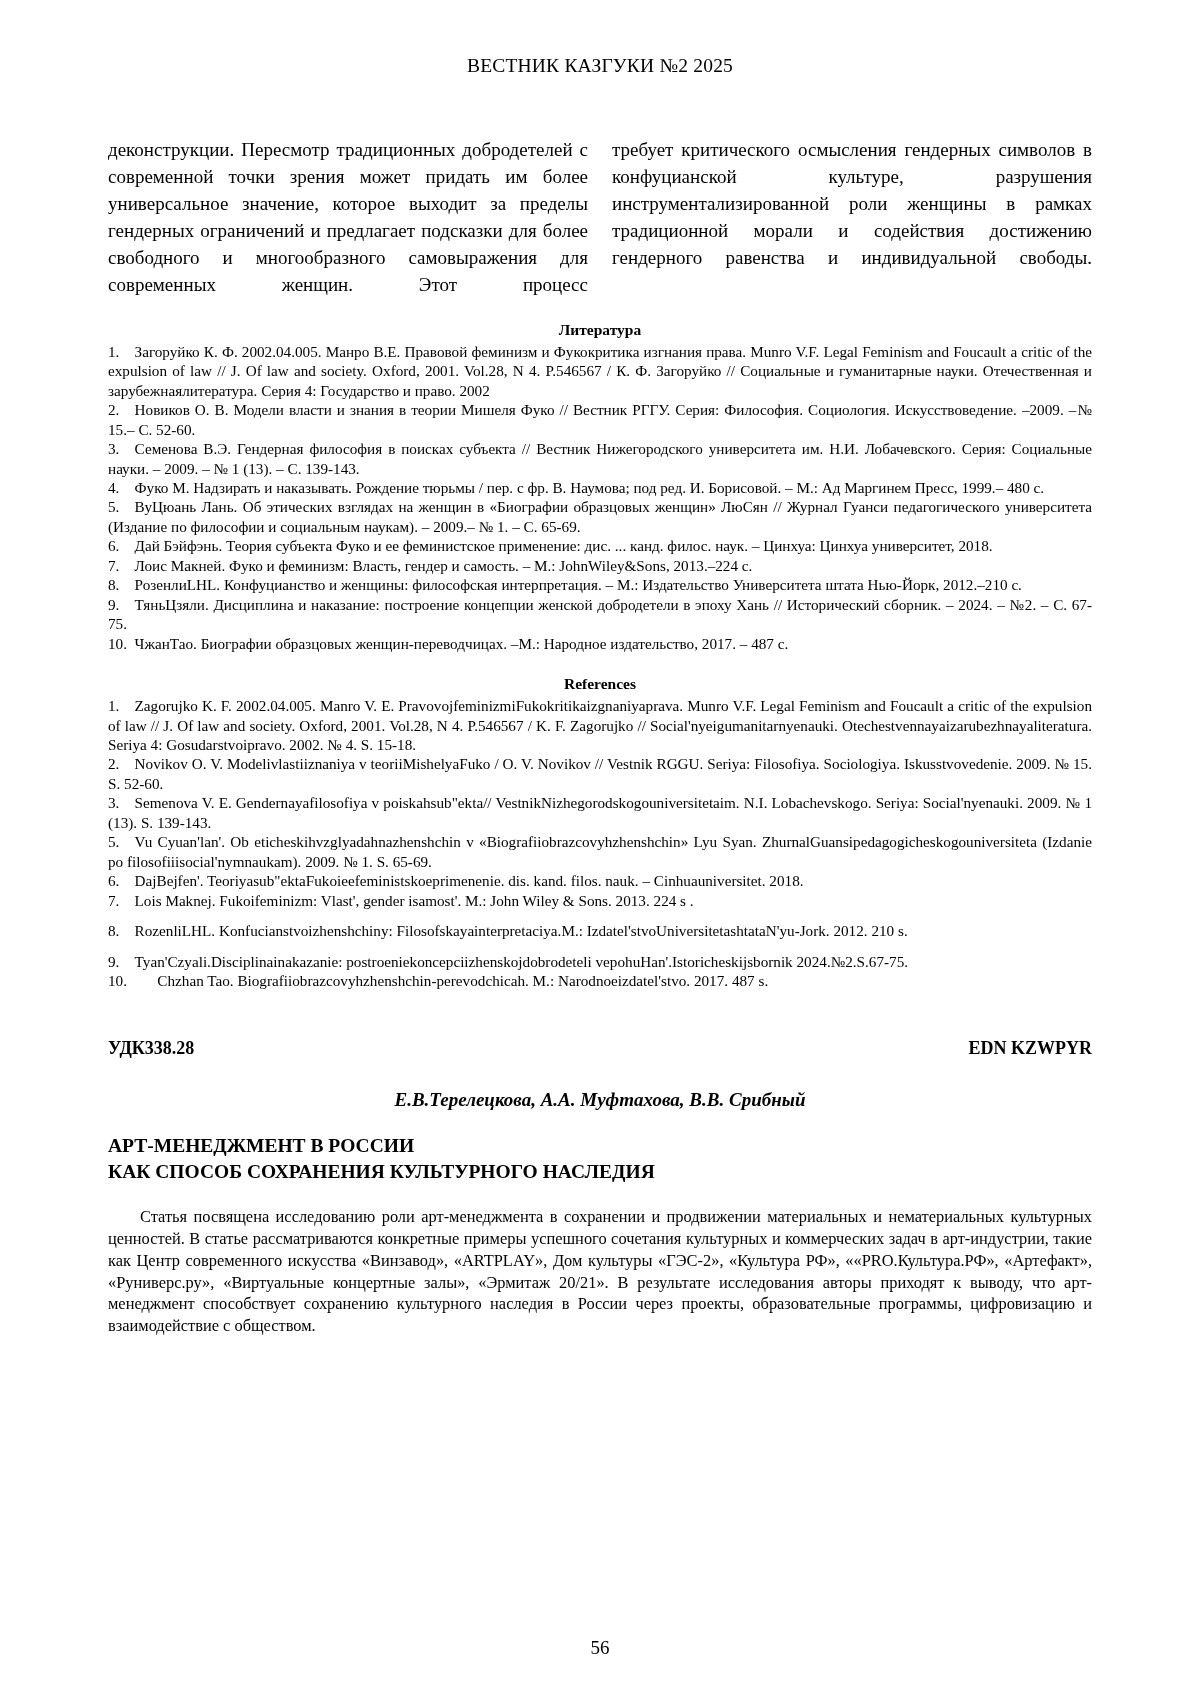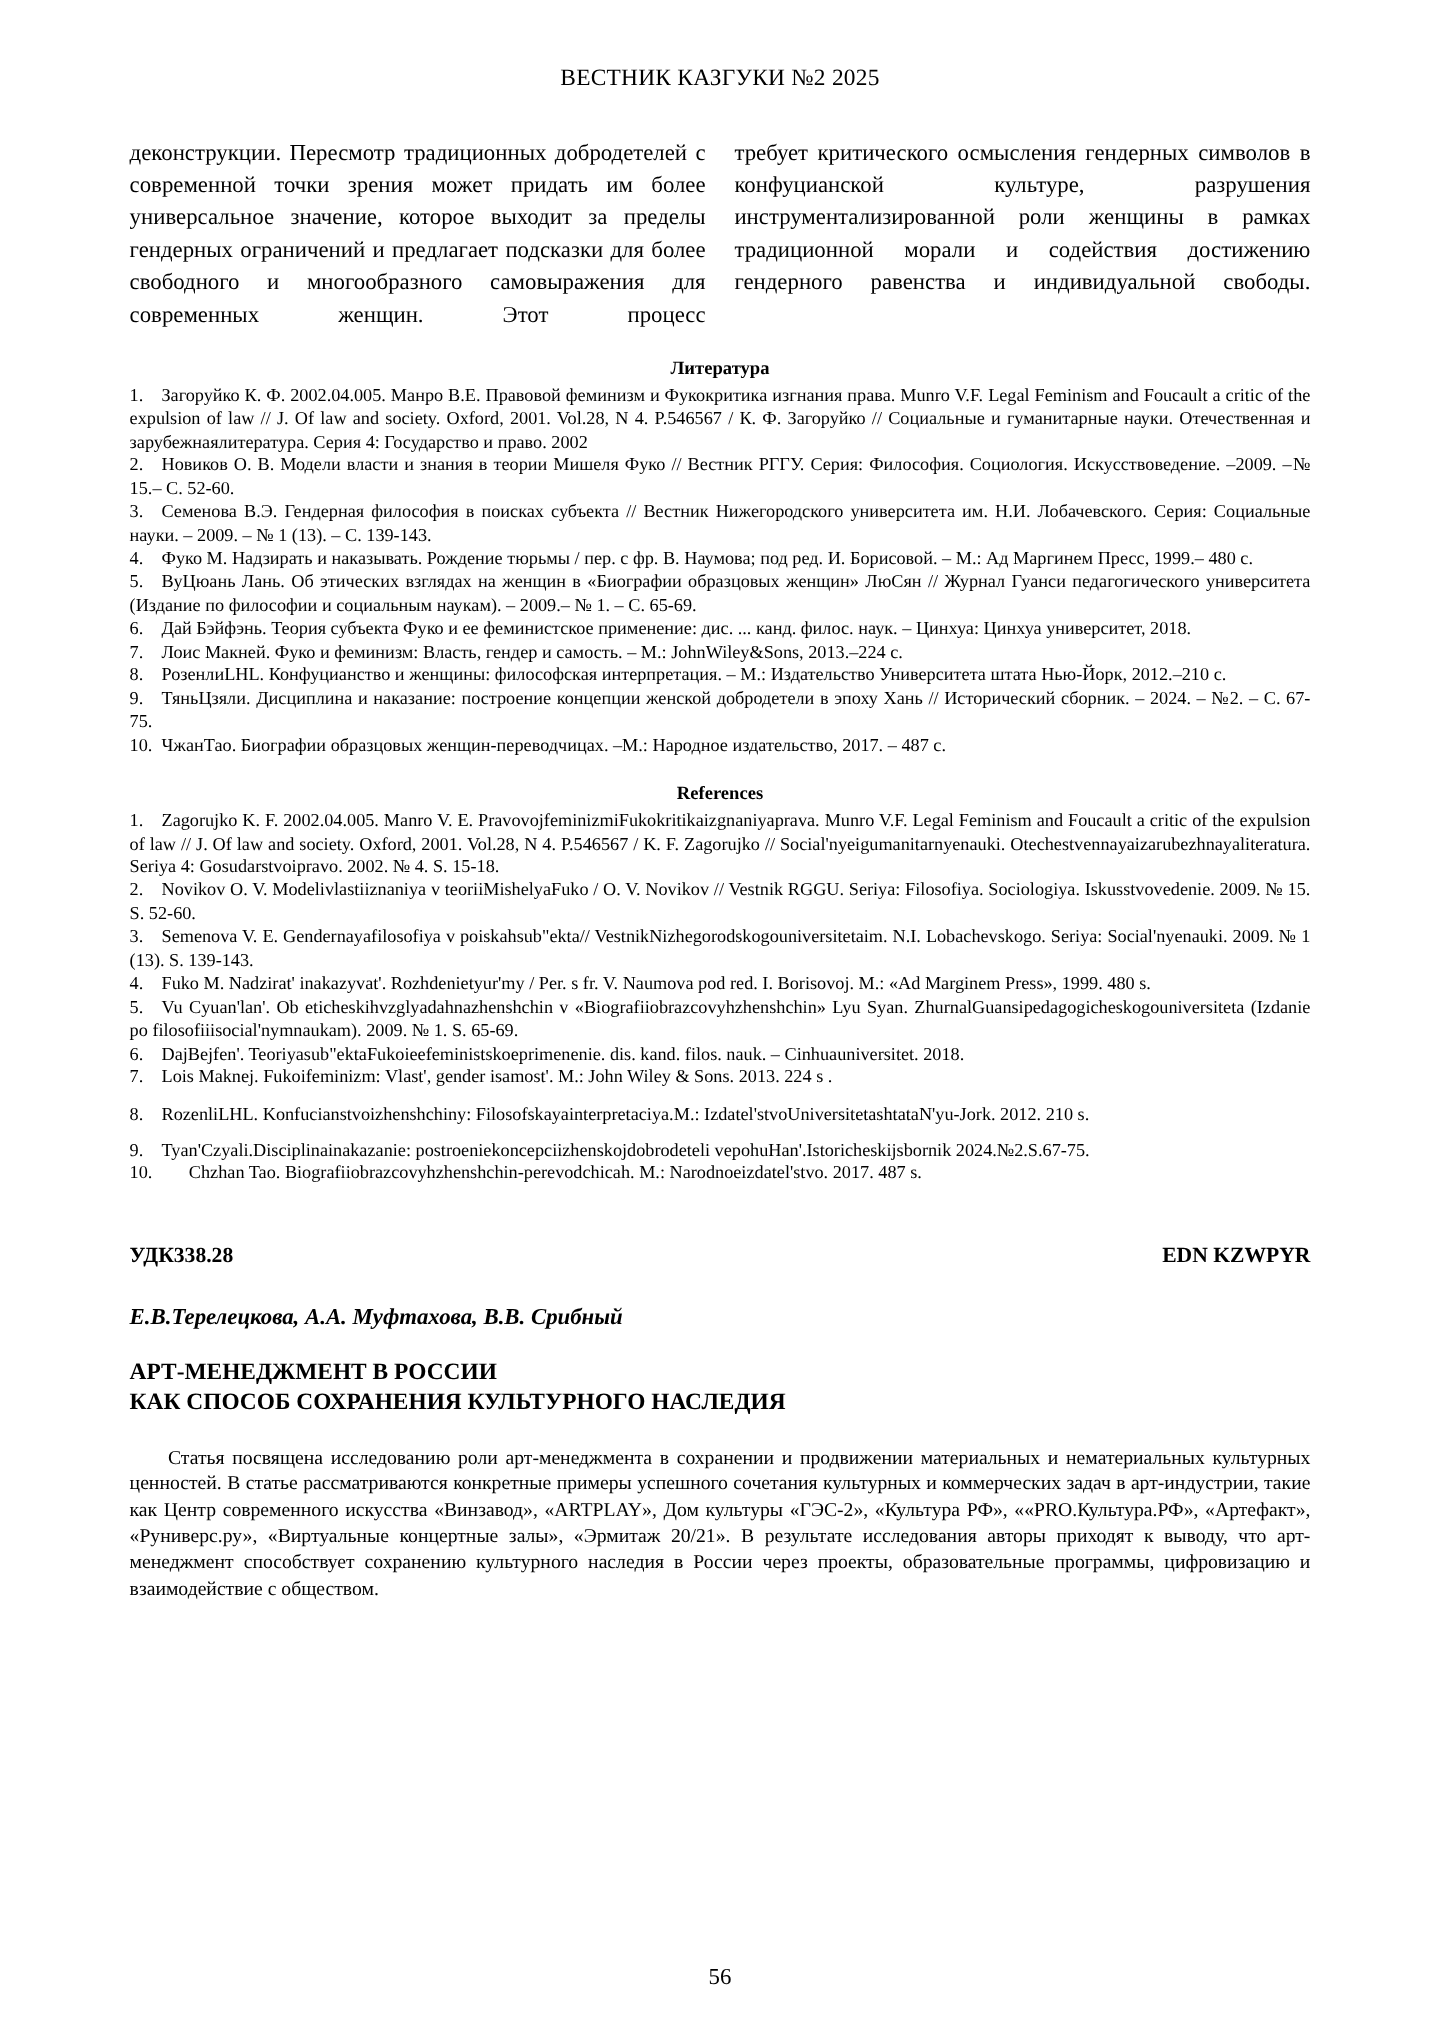--- a/index.html
+++ b/index.html
@@ -18,21 +18,21 @@
     width: 1200px;
     height: 1697px;
     box-sizing: border-box;
     padding: 55px 108px 30px 108px;
     position: relative;
   }
   .running-head {
     text-align: center;
     font-size: 19.5px;
     letter-spacing: 0.2px;
-    margin-bottom: 38px;
+    margin-bottom: 60px;
   }
   .two-col {
     display: flex;
     gap: 24px;
   }
   .col {
     width: 50%;
     font-size: 19px;
     line-height: 1.42;
     text-align: justify;
@@ -69,21 +69,21 @@
   }
   .udk-row {
     display: flex;
     justify-content: space-between;
     align-items: baseline;
     margin-top: 48px;
     font-weight: bold;
     font-size: 18px;
   }
   .authors {
-    text-align: left;
+    text-align: center;
     font-weight: bold;
     font-style: italic;
     font-size: 19px;
     margin-top: 30px;
   }
   .article-title {
     font-weight: bold;
     font-size: 19.5px;
     line-height: 1.3;
     margin-top: 22px;
@@ -132,21 +132,20 @@
     <p class="ref-item">8. РозенлиLHL. Конфуцианство и женщины: философская интерпретация. – М.: Издательство Университета штата Нью-Йорк, 2012.–210 с.</p>
     <p class="ref-item">9. ТяньЦзяли. Дисциплина и наказание: построение концепции женской добродетели в эпоху Хань // Исторический сборник. – 2024. – №2. – С. 67-75.</p>
     <p class="ref-item">10. ЧжанТао. Биографии образцовых женщин-переводчицах. –М.: Народное издательство, 2017. – 487 с.</p>
   </div>
 
   <div class="section-title">References</div>
   <div class="ref-list refs-en">
     <p class="ref-item">1. Zagorujko K. F. 2002.04.005. Manro V. E. PravovojfeminizmiFukokritikaizgnaniyaprava. Munro V.F. Legal Feminism and Foucault a critic of the expulsion of law // J. Of law and society. Oxford, 2001. Vol.28, N 4. P.546567 / K. F. Zagorujko // Social'nyeigumanitarnyenauki. Otechestvennayaizarubezhnayaliteratura. Seriya 4: Gosudarstvoipravo. 2002. № 4. S. 15-18.</p>
     <p class="ref-item">2. Novikov O. V. Modelivlastiiznaniya v teoriiMishelyaFuko / O. V. Novikov // Vestnik RGGU. Seriya: Filosofiya. Sociologiya. Iskusstvovedenie. 2009. № 15. S. 52-60.</p>
     <p class="ref-item">3. Semenova V. E. Gendernayafilosofiya v poiskahsub"ekta// VestnikNizhegorodskogouniversitetaim. N.I. Lobachevskogo. Seriya: Social'nyenauki. 2009. № 1 (13). S. 139-143.</p>
-    <p class="ref-item">4. Fuko M. Nadzirat' inakazyvat'. Rozhdenietyur'my / Per. s fr. V. Naumova pod red. I. Borisovoj. M.: «Ad Marginem Press», 1999. 480 s.</p>
     <p class="ref-item">5. Vu Cyuan'lan'. Ob eticheskihvzglyadahnazhenshchin v «Biografiiobrazcovyhzhenshchin» Lyu Syan. ZhurnalGuansipedagogicheskogouniversiteta (Izdanie po filosofiiisocial'nymnaukam). 2009. № 1. S. 65-69.</p>
     <p class="ref-item">6. DajBejfen'. Teoriyasub"ektaFukoieefeministskoeprimenenie. dis. kand. filos. nauk. – Cinhuauniversitet. 2018.</p>
     <p class="ref-item">7. Lois Maknej. Fukoifeminizm: Vlast', gender isamost'. M.: John Wiley &amp; Sons. 2013. 224 s .</p>
     <p class="ref-item ref-small">8. RozenliLHL. Konfucianstvoizhenshchiny: Filosofskayainterpretaciya.M.: Izdatel'stvoUniversitetashtataN'yu-Jork. 2012. 210 s.</p>
     <p class="ref-item ref-small">9. Tyan'Czyali.Disciplinainakazanie: postroeniekoncepciizhenskojdobrodeteli vepohuHan'.Istoricheskijsbornik 2024.№2.S.67-75.</p>
     <p class="ref-item">10.  Chzhan Tao. Biografiiobrazcovyhzhenshchin-perevodchicah. M.: Narodnoeizdatel'stvo. 2017. 487 s.</p>
   </div>
 
   <div class="udk-row">
     <span>УДК338.28</span>

